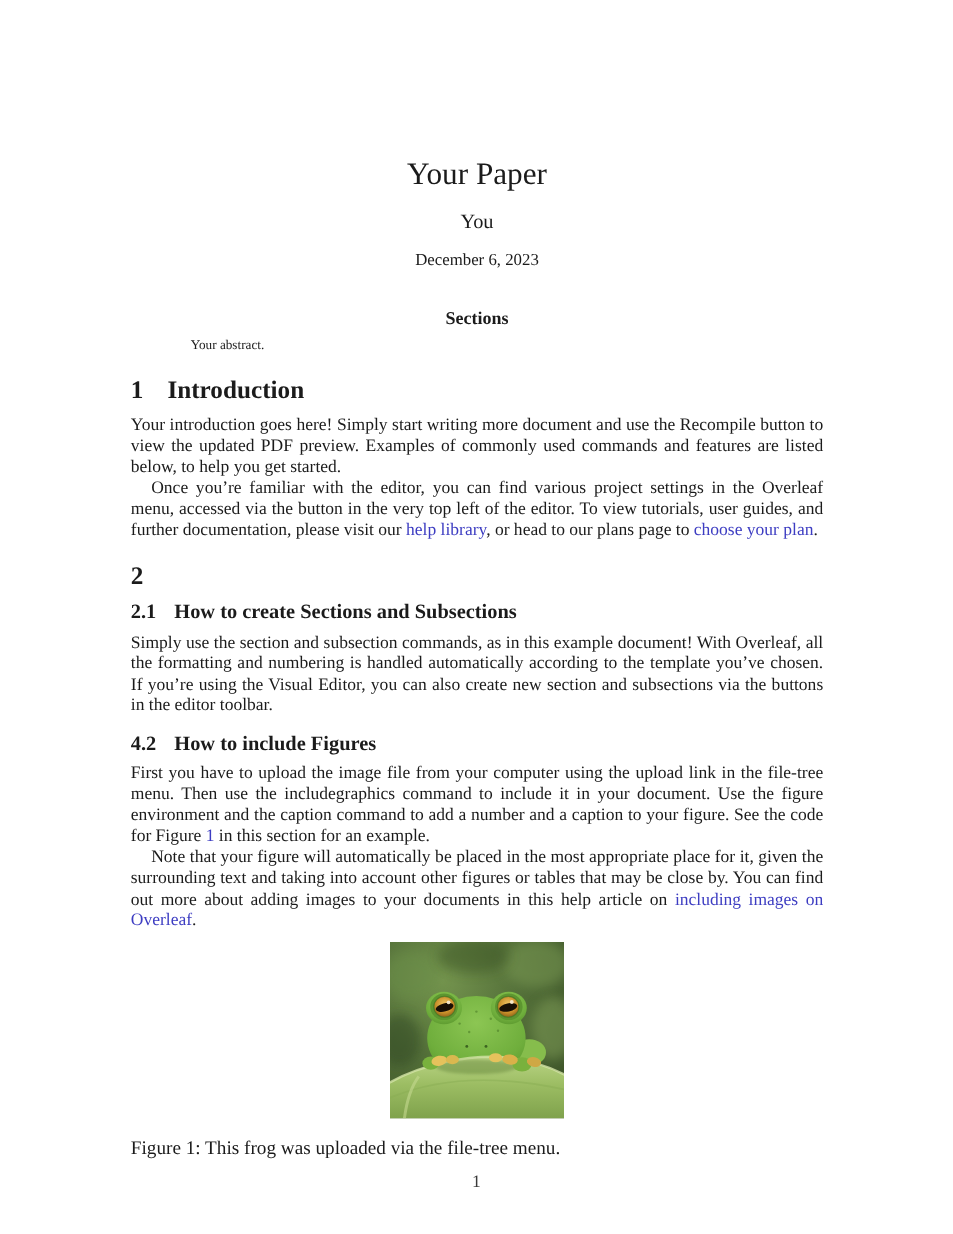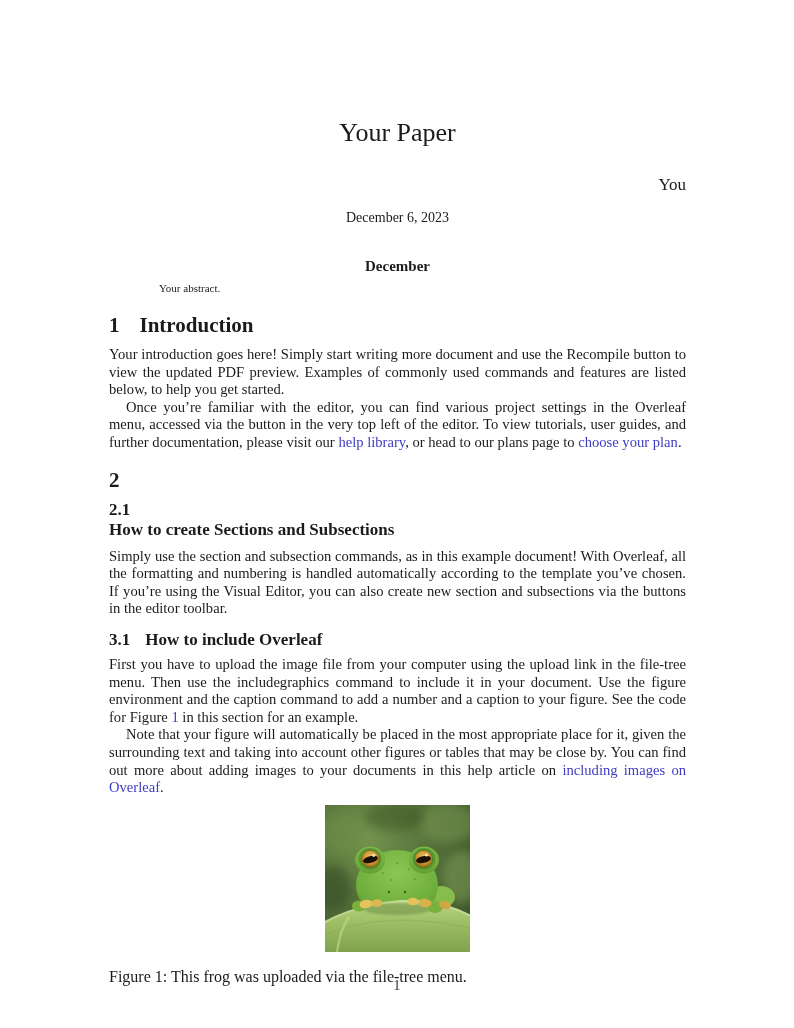--- a/index.html
+++ b/index.html
@@ -10,35 +10,35 @@
     width: 794px;
     height: 1028px;
     background: var(--page-bg);
     font-family: "Liberation Serif", "DejaVu Serif", serif;
     color: var(--text-color);
     overflow: hidden;
   }
   .content {
     position: absolute;
     left: 109px;
-    top: 0;
+    top: 12px;
     width: 577px;
     padding-top: 117px;
   }
   .doc-title { font-size: 26px; line-height: 31px; text-align: center; font-weight: 400; }
-  .doc-author { margin-top: 27px; font-size: 17px; line-height: 20px; text-align: right; }
+  .doc-author { margin-top: 15px; font-size: 17px; line-height: 20px; text-align: center; }
   .doc-date  { margin-top: 13px; font-size: 14px; line-height: 20px; text-align: center; }
   .abstract-head { margin-top: 29px; font-size: 15px; line-height: 18px; font-weight: 700; text-align: center; }
   .abstract-body { margin-top: 4px; margin-left: 33px; margin-right: 33px; text-indent: 17px;
                    font-size: 11px; line-height: 18px; }
   h1.sec { font-size: 21px; line-height: 25px; font-weight: 700; margin-top: 16px; display: flex; }
   h1.sec .sec-num { margin-right: 20px; }
   h2.subsec { font-size: 17px; line-height: 20px; font-weight: 700; display: flex; }
   h2.subsec .sec-num { margin-right: 15px; }
-  .mt-h2a { margin-top: 7px; flex-direction: column; }
+  .mt-h2a { margin-top: 7px; }
   .mt-h2b { margin-top: 12px; }
   .para { font-size: 14.6px; line-height: 17.6px; text-align: justify; }
   .para.first { margin-top: 8px; }
   .para.indent { text-indent: 17px; }
   .para.tight { margin-top: 6px; }
   a.doclink { color: var(--link-color); text-decoration: none; cursor: pointer; }
   .figure-block { margin-top: 8px; text-align: center; }
   .figure-frame { display: inline-block; line-height: 0; }
   .figure-caption { margin-top: 12px; font-size: 16px; line-height: 18px; text-align: left; }
   .page-number { position: absolute; left: 0; top: 977px; width: 100%; text-align: center;
@@ -47,21 +47,21 @@
 </head>
 <body>
 
 <div class="page">
   <div class="content">
 
     <div class="doc-title">Your Paper</div>
     <div class="doc-author">You</div>
     <div class="doc-date">December 6, 2023</div>
 
-    <div class="abstract-head">December</div>
+    <div class="abstract-head">Sections</div>
     <div class="abstract-body">Your abstract.</div>
 
     <h1 class="sec">
         <span class="sec-num">1</span>
         <span>Introduction</span>
       </h1>
 
     <p class="para first">Your introduction goes here! Simply start writing more document and use the Recompile button to view the updated PDF preview. Examples of commonly used commands and features are listed below, to help you get started.</p>
 
     <p class="para indent"><span>Once you’re familiar with the editor, you can find various project settings in the Overleaf menu, accessed via the button in the very top left of the editor. To view tutorials, user guides, and further documentation, please visit our </span><a class="doclink">help library</a><span>, or head to our plans page to </span><a class="doclink">choose your plan</a><span>.</span></p>
@@ -71,22 +71,22 @@
       </h1>
 
     <h2 class="subsec mt-h2a">
         <span class="sec-num">2.1</span>
         <span>How to create Sections and Subsections</span>
       </h2>
 
     <p class="para first">Simply use the section and subsection commands, as in this example document! With Overleaf, all the formatting and numbering is handled automatically according to the template you’ve chosen. If you’re using the Visual Editor, you can also create new section and subsections via the buttons in the editor toolbar.</p>
 
     <h2 class="subsec mt-h2b">
-        <span class="sec-num">3.1</span>
-        <span>How to include Overleaf</span>
+        <span class="sec-num">4.2</span>
+        <span>How to include Figures</span>
       </h2>
 
     <p class="para tight"><span>First you have to upload the image file from your computer using the upload link in the file-tree menu. Then use the includegraphics command to include it in your document. Use the figure environment and the caption command to add a number and a caption to your figure. See the code for Figure </span><a class="doclink">1</a><span> in this section for an example.</span></p>
 
     <p class="para indent"><span>Note that your figure will automatically be placed in the most appropriate place for it, given the surrounding text and taking into account other figures or tables that may be close by. You can find out more about adding images to your documents in this help article on </span><a class="doclink">including images on Overleaf</a><span>.</span></p>
 
     <div class="figure-block">
       <span class="figure-frame">
         <svg width="145" height="147" viewBox="0 0 145 147" aria-hidden="true">
           <defs>

